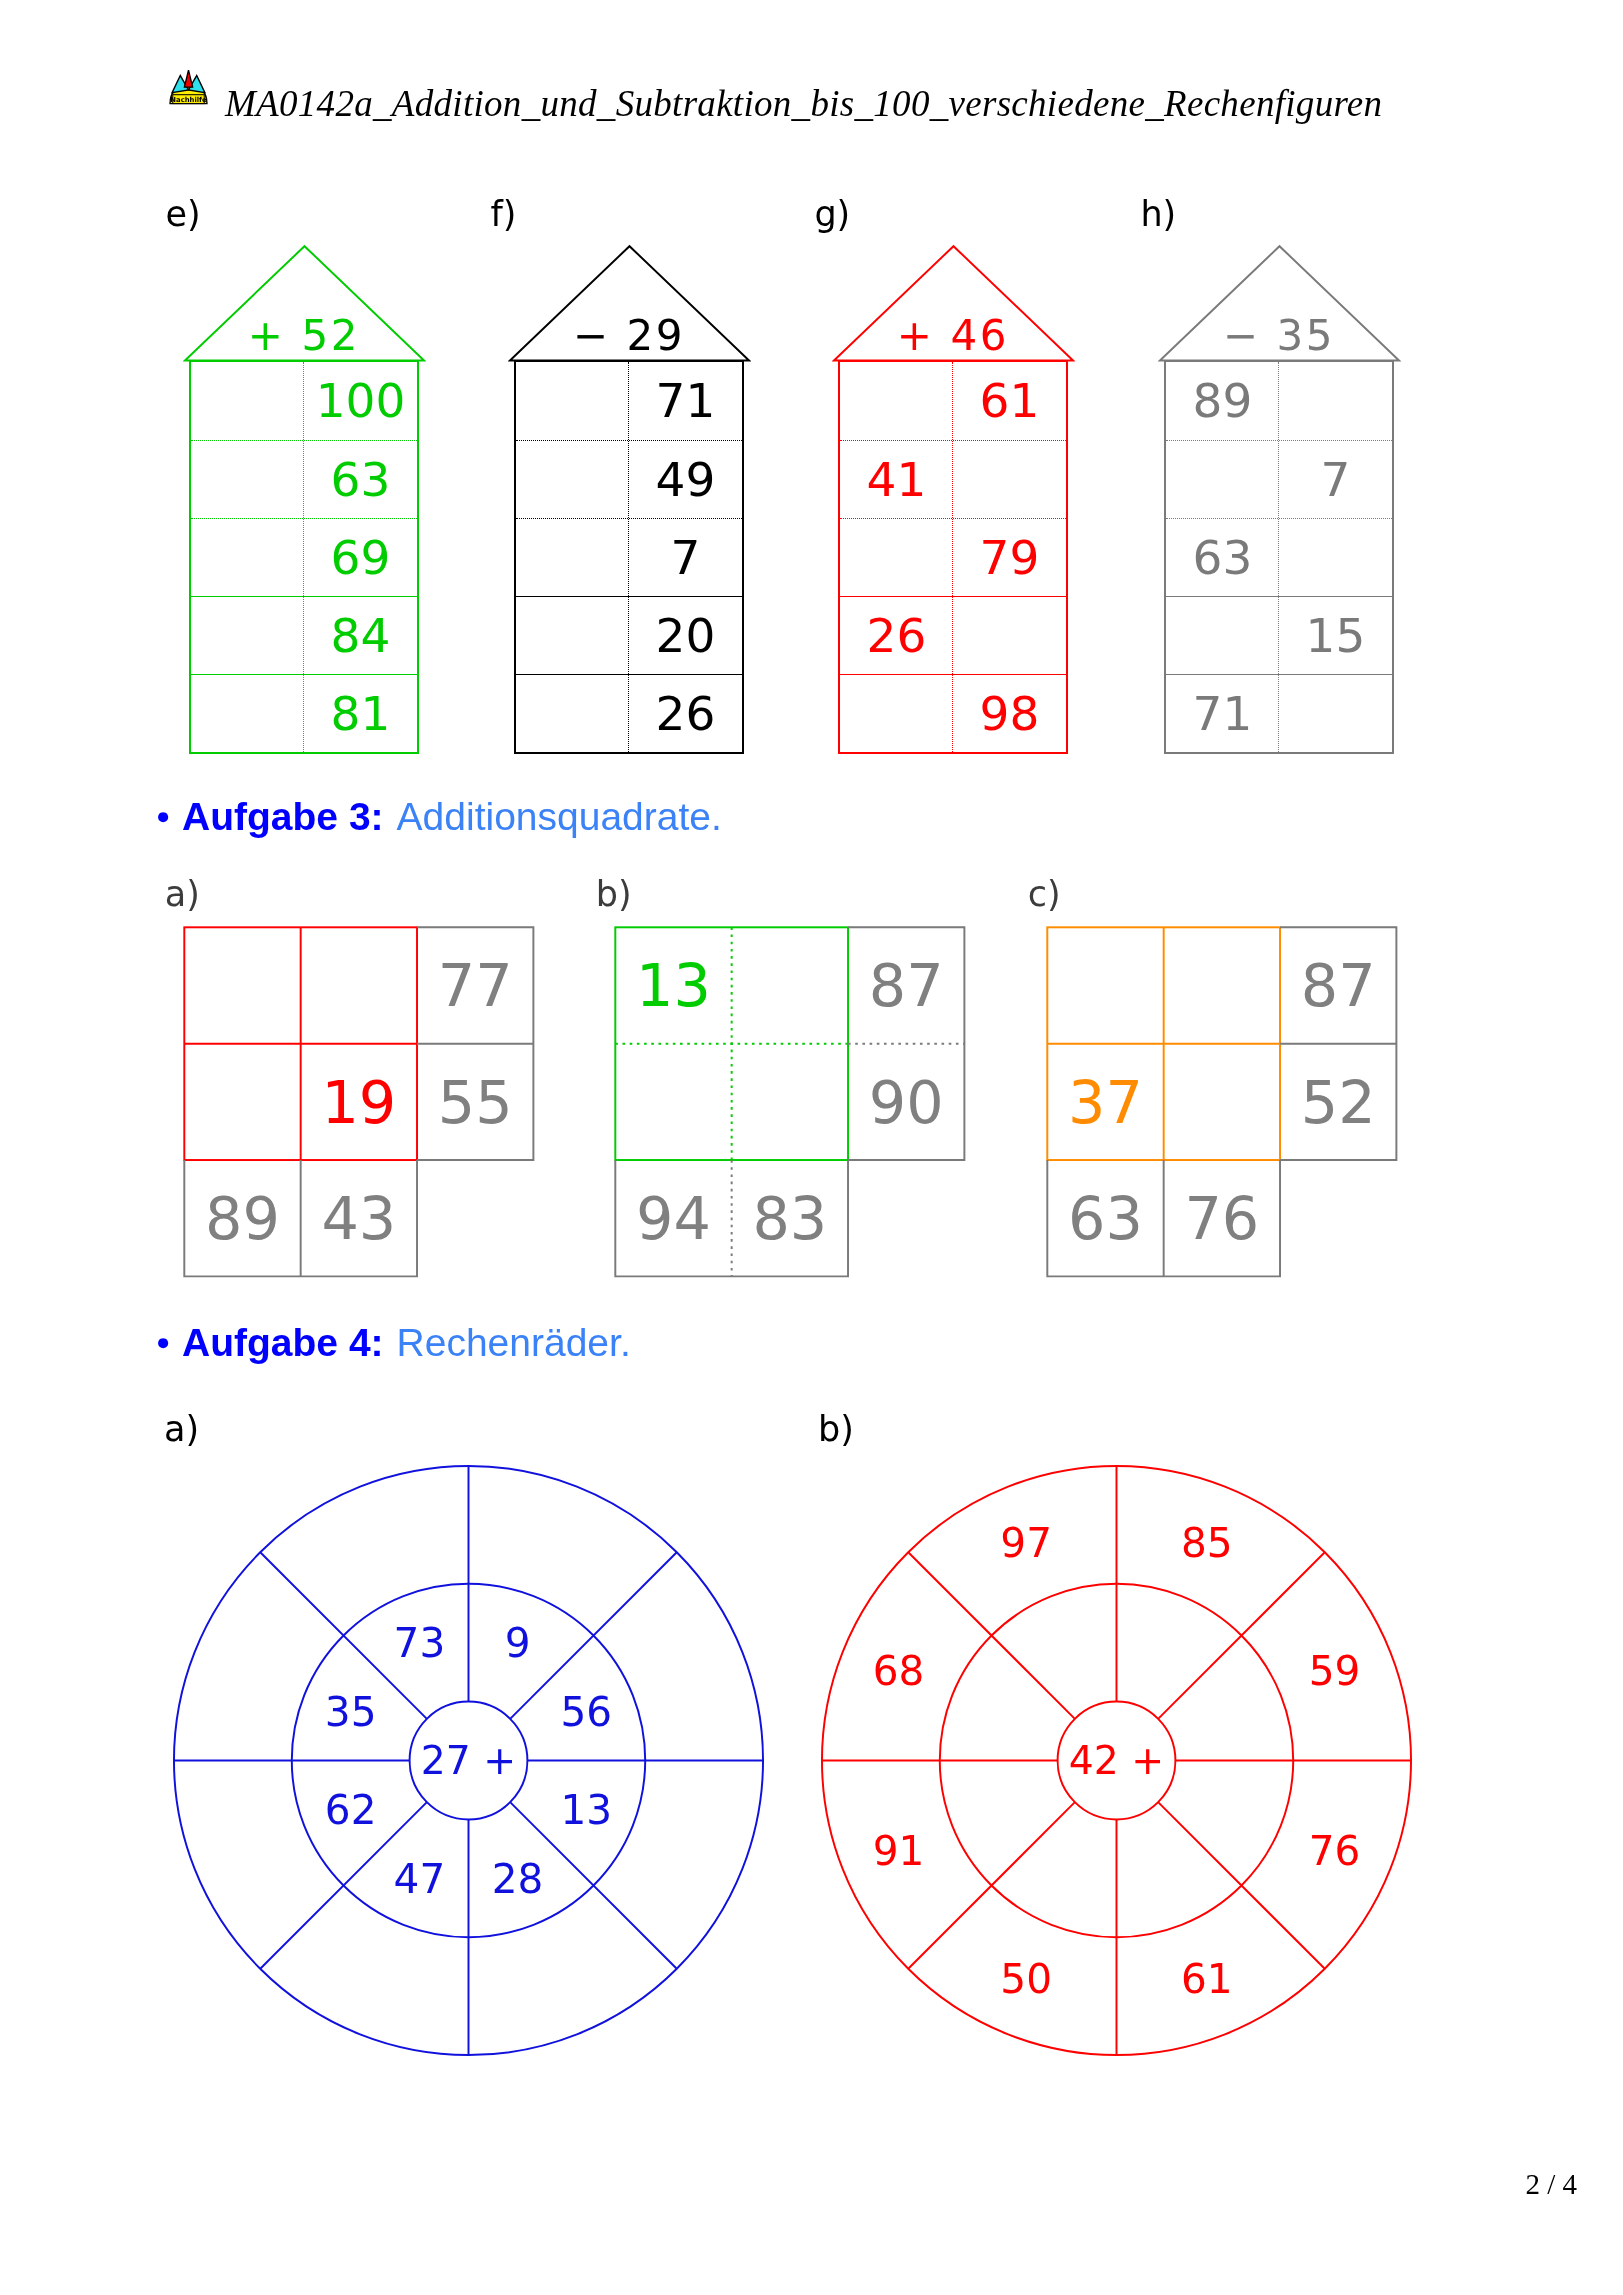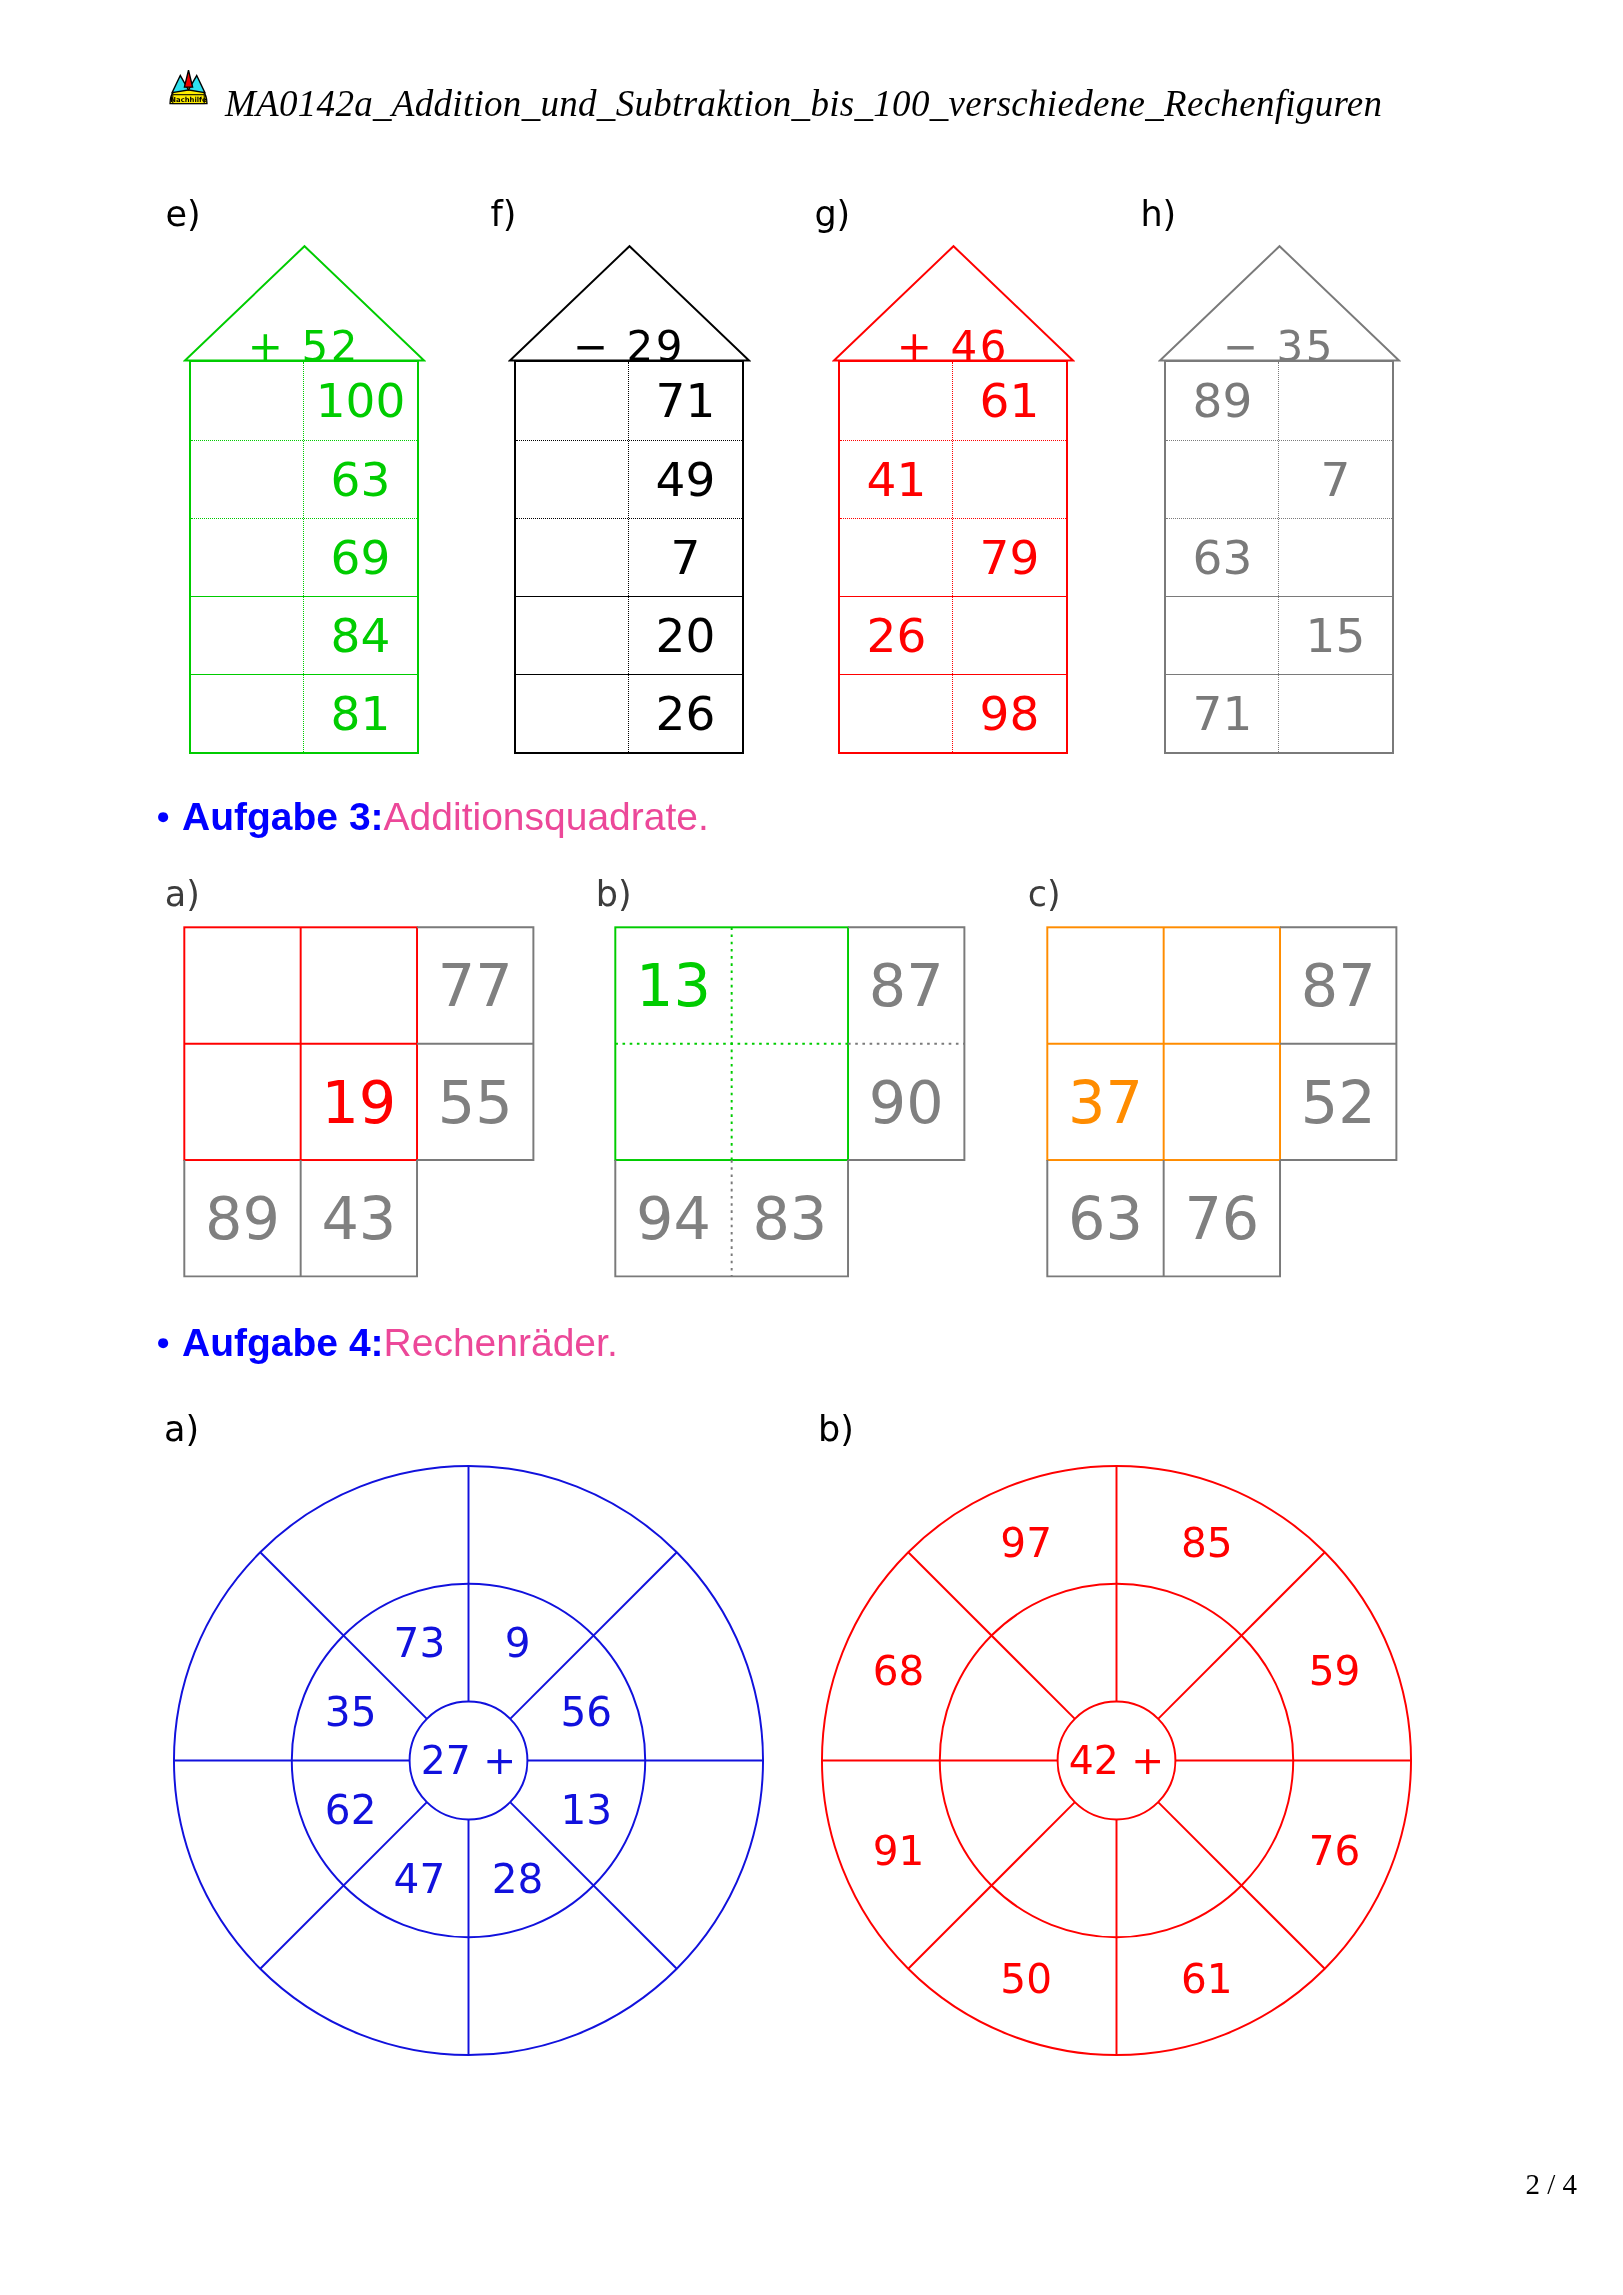--- a/index.html
+++ b/index.html
@@ -15,33 +15,33 @@
   .col-green { color:#00cc00; }
   .col-red   { color:#ff0000; }
   .col-black { color:#000000; }
   .col-gray  { color:#7a7a7a; }
   .col-blue  { color:#1111dd; }
 
   
   .house { position:absolute; top:194px; width:230px; height:569px; }
   .house-label { position:absolute; left:-23.6px; top:0; font-size:35px; color:#000; }
   .roof-svg { position:absolute; left:-6.5px; top:50px; }
-  .roof-op { position:absolute; left:0; right:0; top:128px; text-align:center; font-size:42px; letter-spacing:2.6px; }
+  .roof-op { position:absolute; left:0; right:0; top:117px; text-align:center; font-size:42px; letter-spacing:2.6px; }
   .hbody { position:absolute; left:0; top:166px; width:230px; border:2px solid currentColor; background:#fff; }
   .hrow { height:78px; display:flex; }
   .hrow.dot { border-top:1.3px dotted currentColor; }
   .hrow.sol { border-top:1.3px solid currentColor; }
   .hcell { width:50%; text-align:center; line-height:77px; font-size:47px; }
   .vline { position:absolute; top:0; bottom:0; left:calc(50% - 0.7px); border-left:1.3px dotted currentColor; }
 
   
   .task-heading { position:absolute; left:156px; font-family:"Liberation Sans", sans-serif; font-size:39px; }
   .task-bullet { display:inline-block; color:#0000ff; font-size:23.6px; transform:translateY(-6.5px); margin-right:11.8px; }
   .task-title { font-weight:bold; color:#0000ff;margin-top:16px; }
-  .task-desc { color:#ec4899; }
+  .task-desc { color:#3b82f6; margin-left:13px; }
 
   
   .addsq { position:absolute; top:874px; width:353px; height:412px; }
   .addsq-label { position:absolute; left:-18.3px; top:0; font-size:35px; color:#3c3c3c; }
   .addsq svg { position:absolute; left:0; top:52px; }
   .sqv { font-family:"DejaVu Sans", sans-serif; font-size:90px; fill:#808080; text-anchor:middle; }
   .sqv.vred    { fill:#ff0000; }
   .sqv.vgreen  { fill:#00cc00; }
   .sqv.vorange { fill:#ff8c00; }
 

